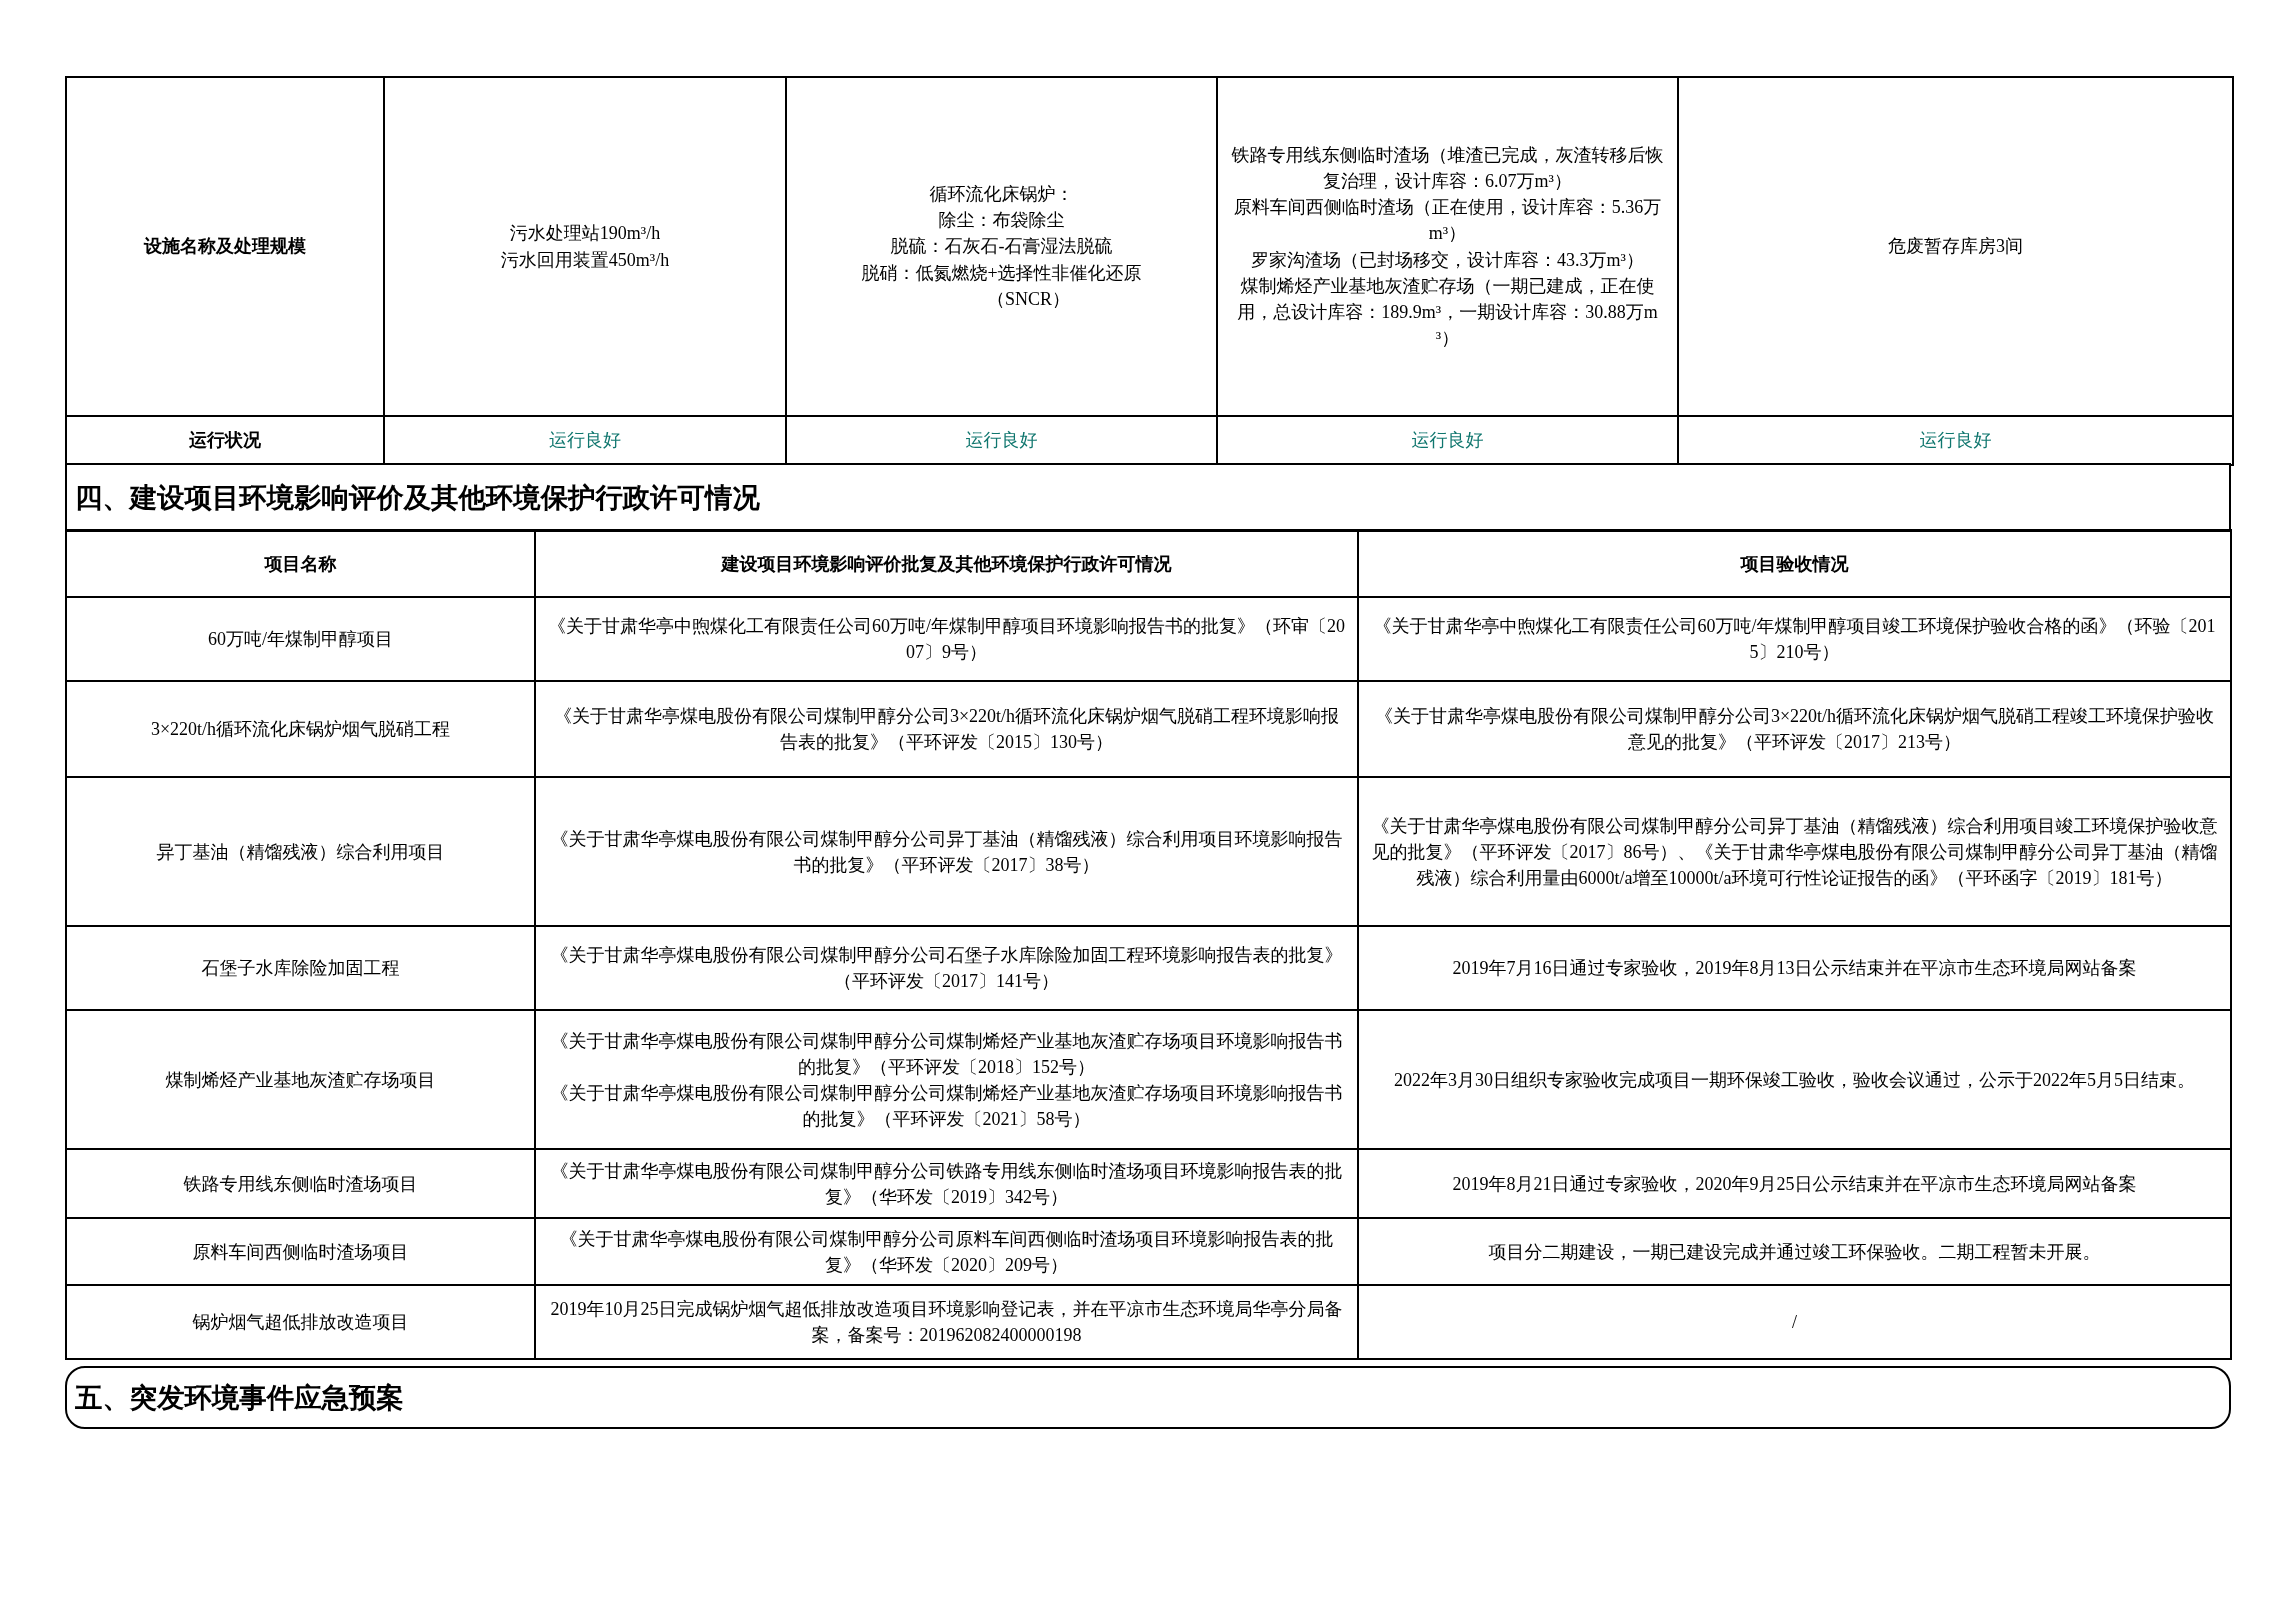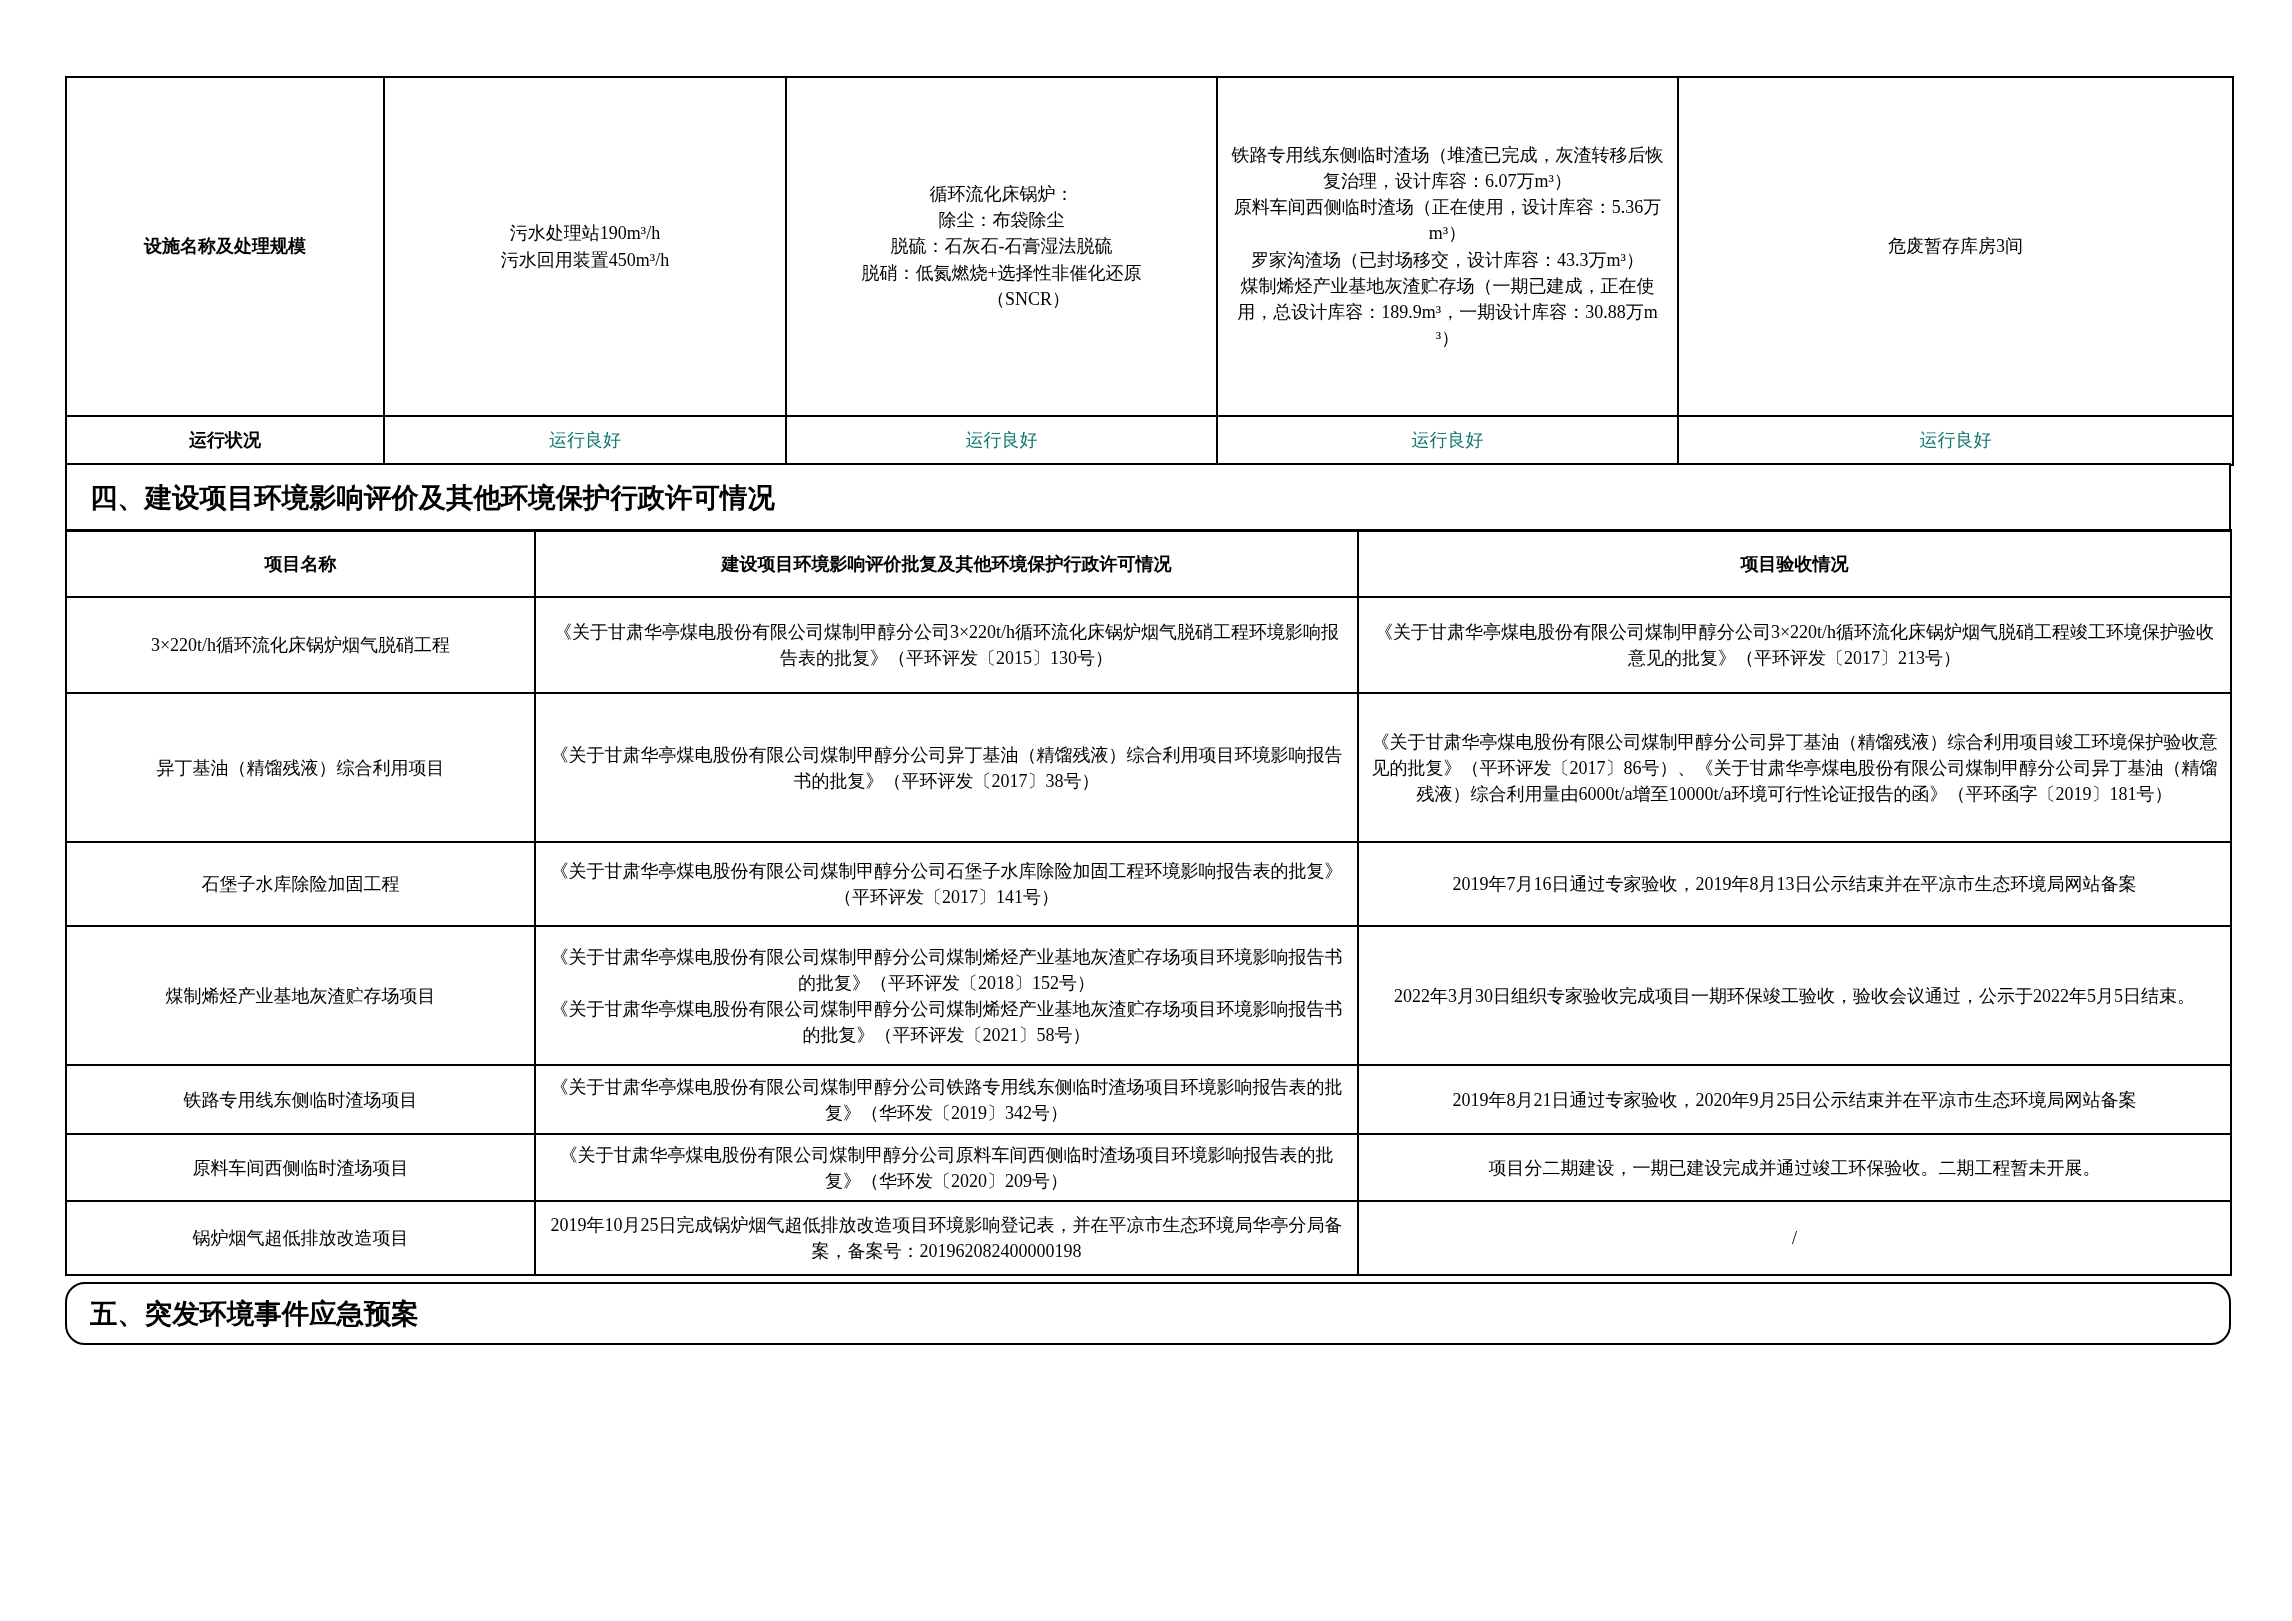--- a/index.html
+++ b/index.html
@@ -18,21 +18,21 @@
   .ws{white-space:pre-line;}
   td.boiler{text-align:left;padding-left:49px;}
   td.slag{line-height:1.42;padding:5.9px 13.7px;}
   td.status-val{color:#0f766e;}
 
   tr.r-facility{height:339px;}
   tr.r-status{height:49px;}
 
   .secbar{
     border:2.9px solid #000;margin-top:-2.9px;height:65px;
-    display:flex;align-items:center;padding-left:23px;
+    display:flex;align-items:center;padding-left:8px;
     font-weight:700;font-size:27.4px;background:#fff;
   }
   .secbar.sec5{margin-top:5.9px;height:59px;border-radius:20px;}
 
   table.t2{margin-top:-2.9px;}
   tr.t2head{height:67px;}
   tr.t2head td{font-weight:700;}
   tr.t2r1{height:84px;}
   tr.t2r2{height:96px;}
   tr.t2r3{height:149px;}
@@ -88,20 +88,25 @@
       <col style="width:469px">
         <col style="width:823px">
         <col style="width:873px">
     </colgroup>
     <tbody>
       <tr class="t2head">
         <td>项目名称</td>
         <td>建设项目环境影响评价批复及其他环境保护行政许可情况</td>
         <td>项目验收情况</td>
       </tr>
+      <tr class="t2r1">
+        <td>60万吨/年煤制甲醇项目</td>
+        <td>《关于甘肃华亭中煦煤化工有限责任公司60万吨/年煤制甲醇项目环境影响报告书的批复》（环审〔2007〕9号）</td>
+        <td>《关于甘肃华亭中煦煤化工有限责任公司60万吨/年煤制甲醇项目竣工环境保护验收合格的函》（环验〔2015〕210号）</td>
+      </tr>
       <tr class="t2r2">
         <td>3×220t/h循环流化床锅炉烟气脱硝工程</td>
         <td>《关于甘肃华亭煤电股份有限公司煤制甲醇分公司3×220t/h循环流化床锅炉烟气脱硝工程环境影响报告表的批复》（平环评发〔2015〕130号）</td>
         <td>《关于甘肃华亭煤电股份有限公司煤制甲醇分公司3×220t/h循环流化床锅炉烟气脱硝工程竣工环境保护验收意见的批复》（平环评发〔2017〕213号）</td>
       </tr>
       <tr class="t2r3">
         <td>异丁基油（精馏残液）综合利用项目</td>
         <td>《关于甘肃华亭煤电股份有限公司煤制甲醇分公司异丁基油（精馏残液）综合利用项目环境影响报告书的批复》（平环评发〔2017〕38号）</td>
         <td>《关于甘肃华亭煤电股份有限公司煤制甲醇分公司异丁基油（精馏残液）综合利用项目竣工环境保护验收意见的批复》（平环评发〔2017〕86号）、《关于甘肃华亭煤电股份有限公司煤制甲醇分公司异丁基油（精馏残液）综合利用量由6000t/a增至10000t/a环境可行性论证报告的函》（平环函字〔2019〕181号）</td>
       </tr>

